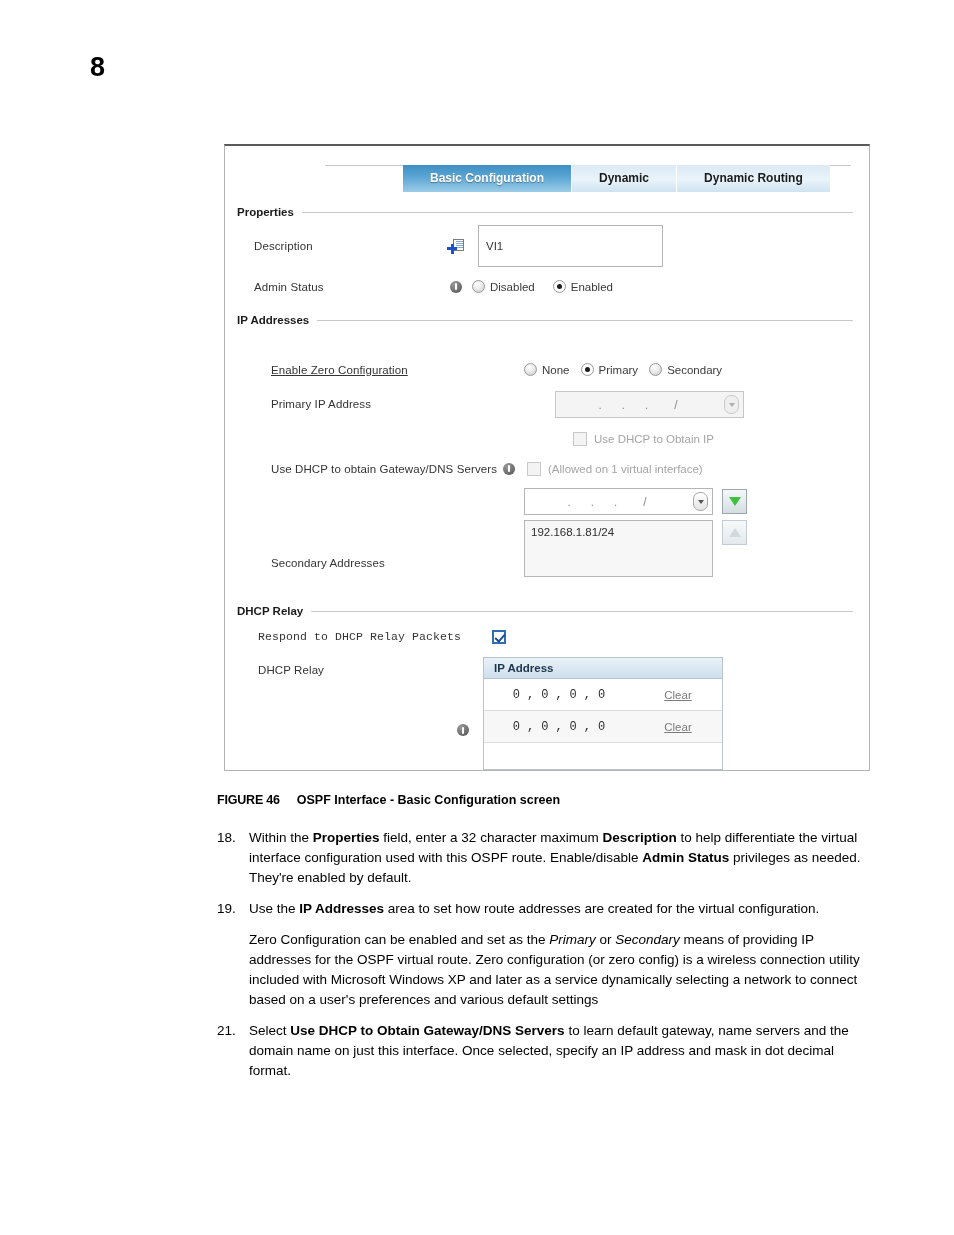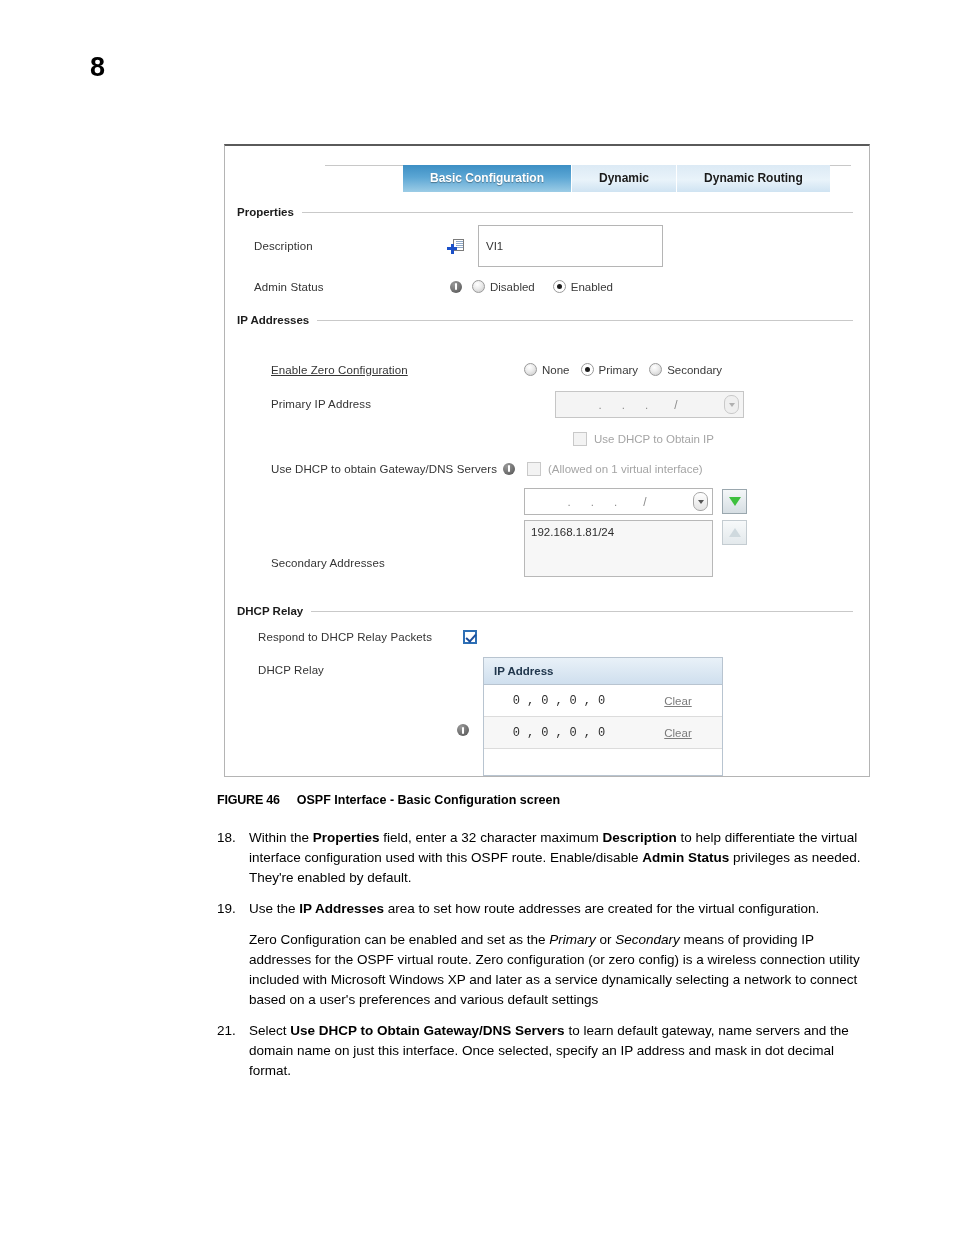--- a/index.html
+++ b/index.html
@@ -339,21 +339,21 @@
   .arrow-btn.up { border-color: #c4ccd1; background: linear-gradient(to bottom, #f7f9fa, #e3e9ec); }
   .arrow-btn.up .arw { border-bottom: 9px solid #cfd9de; }
 
   
   .relay-table {
     border: 1px solid #b8c4d0;
     box-sizing: border-box;
     width: 240px;
   }
   .relay-th {
-    height: 27px;
+    height: 21px;
     background: linear-gradient(to bottom, #e9f1f8, #cfdfee);
     border-bottom: 1px solid #b8c4d0;
     display: flex;
     align-items: center;
     padding-left: 10px;
     font-size: 11.5px;
     font-weight: bold;
     color: #20364c;
     box-sizing: border-box;
   }
@@ -566,21 +566,21 @@
         </span>
       </div>
     </div>
 
     <div class="section" style="margin-top:22px;">
       <div class="section-head">
         <span class="s-label">DHCP Relay</span>
         <span class="s-rule"></span>
       </div>
 
-      <div class="row" style="margin-top:8px;">
+      <div class="row" style="margin-top:8px;font-family:Liberation Mono, monospace;">
         <span class="lbl" style="padding-left:21px;">Respond to DHCP Relay Packets</span>
         <span class="edit-icon" style="margin-left:5px;"></span>
         <span class="checkbox checked" style="margin-left:9px;"></span>
       </div>
 
       <div class="row" style="margin-top:9px;align-items:flex-start;">
         <span class="lbl" style="width:210px;padding-left:21px;box-sizing:border-box;line-height:27px;">DHCP Relay</span>
         <span class="info-icon" style="margin-top:67px;margin-left:10px;"></span>
         <span class="relay-table" style="margin-left:14px;">
           <span class="relay-th">IP Address</span>

